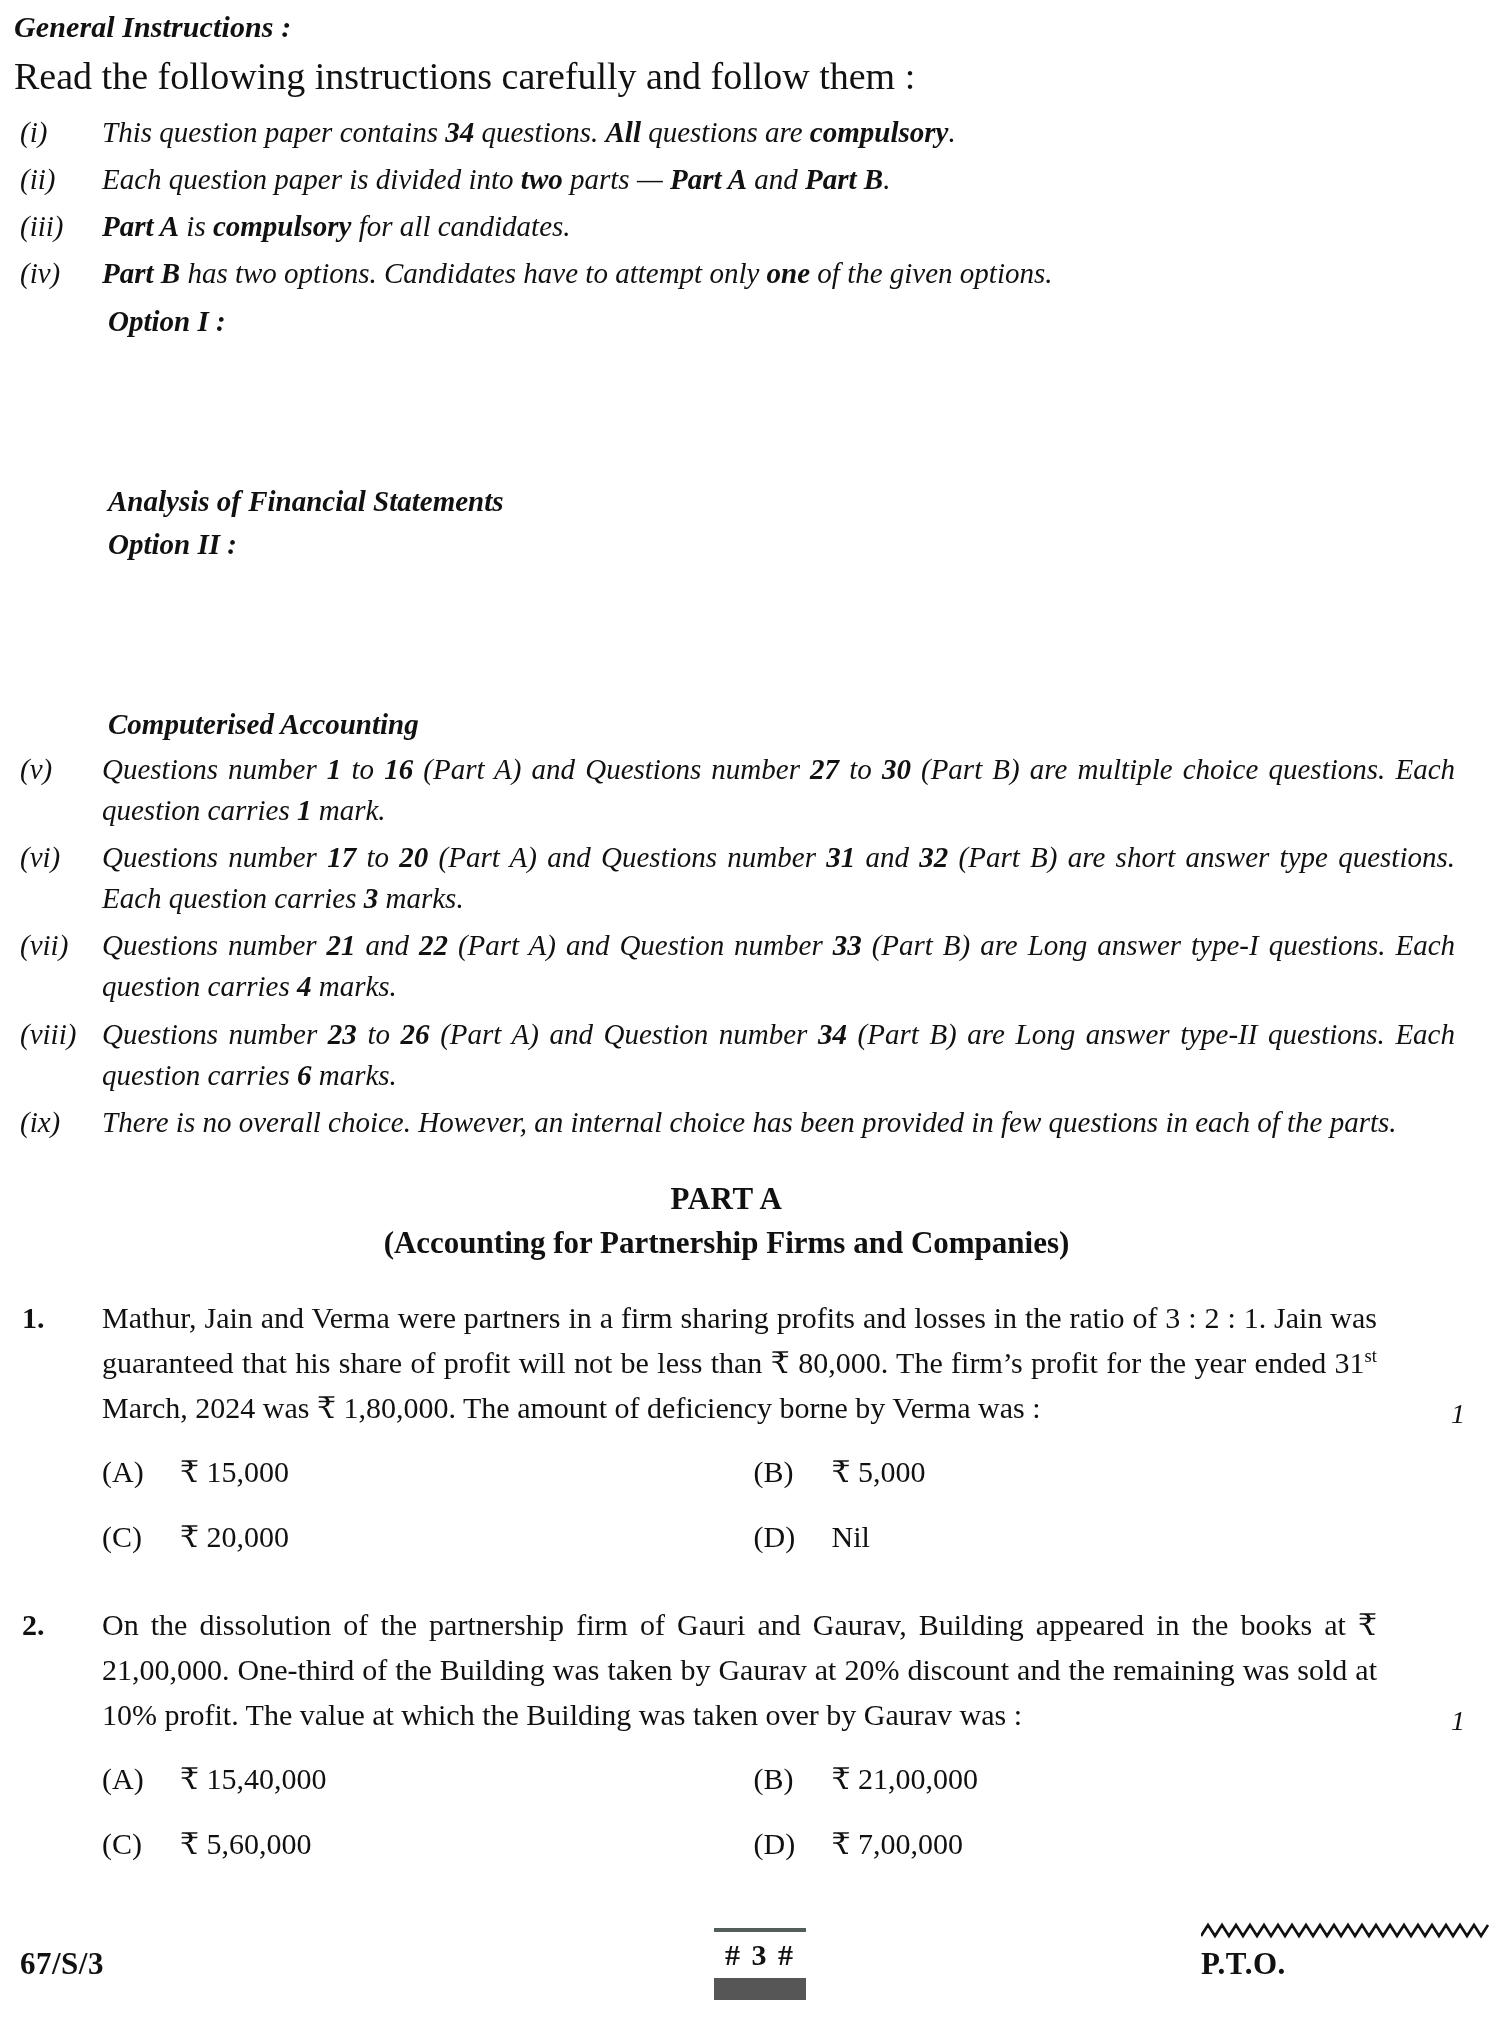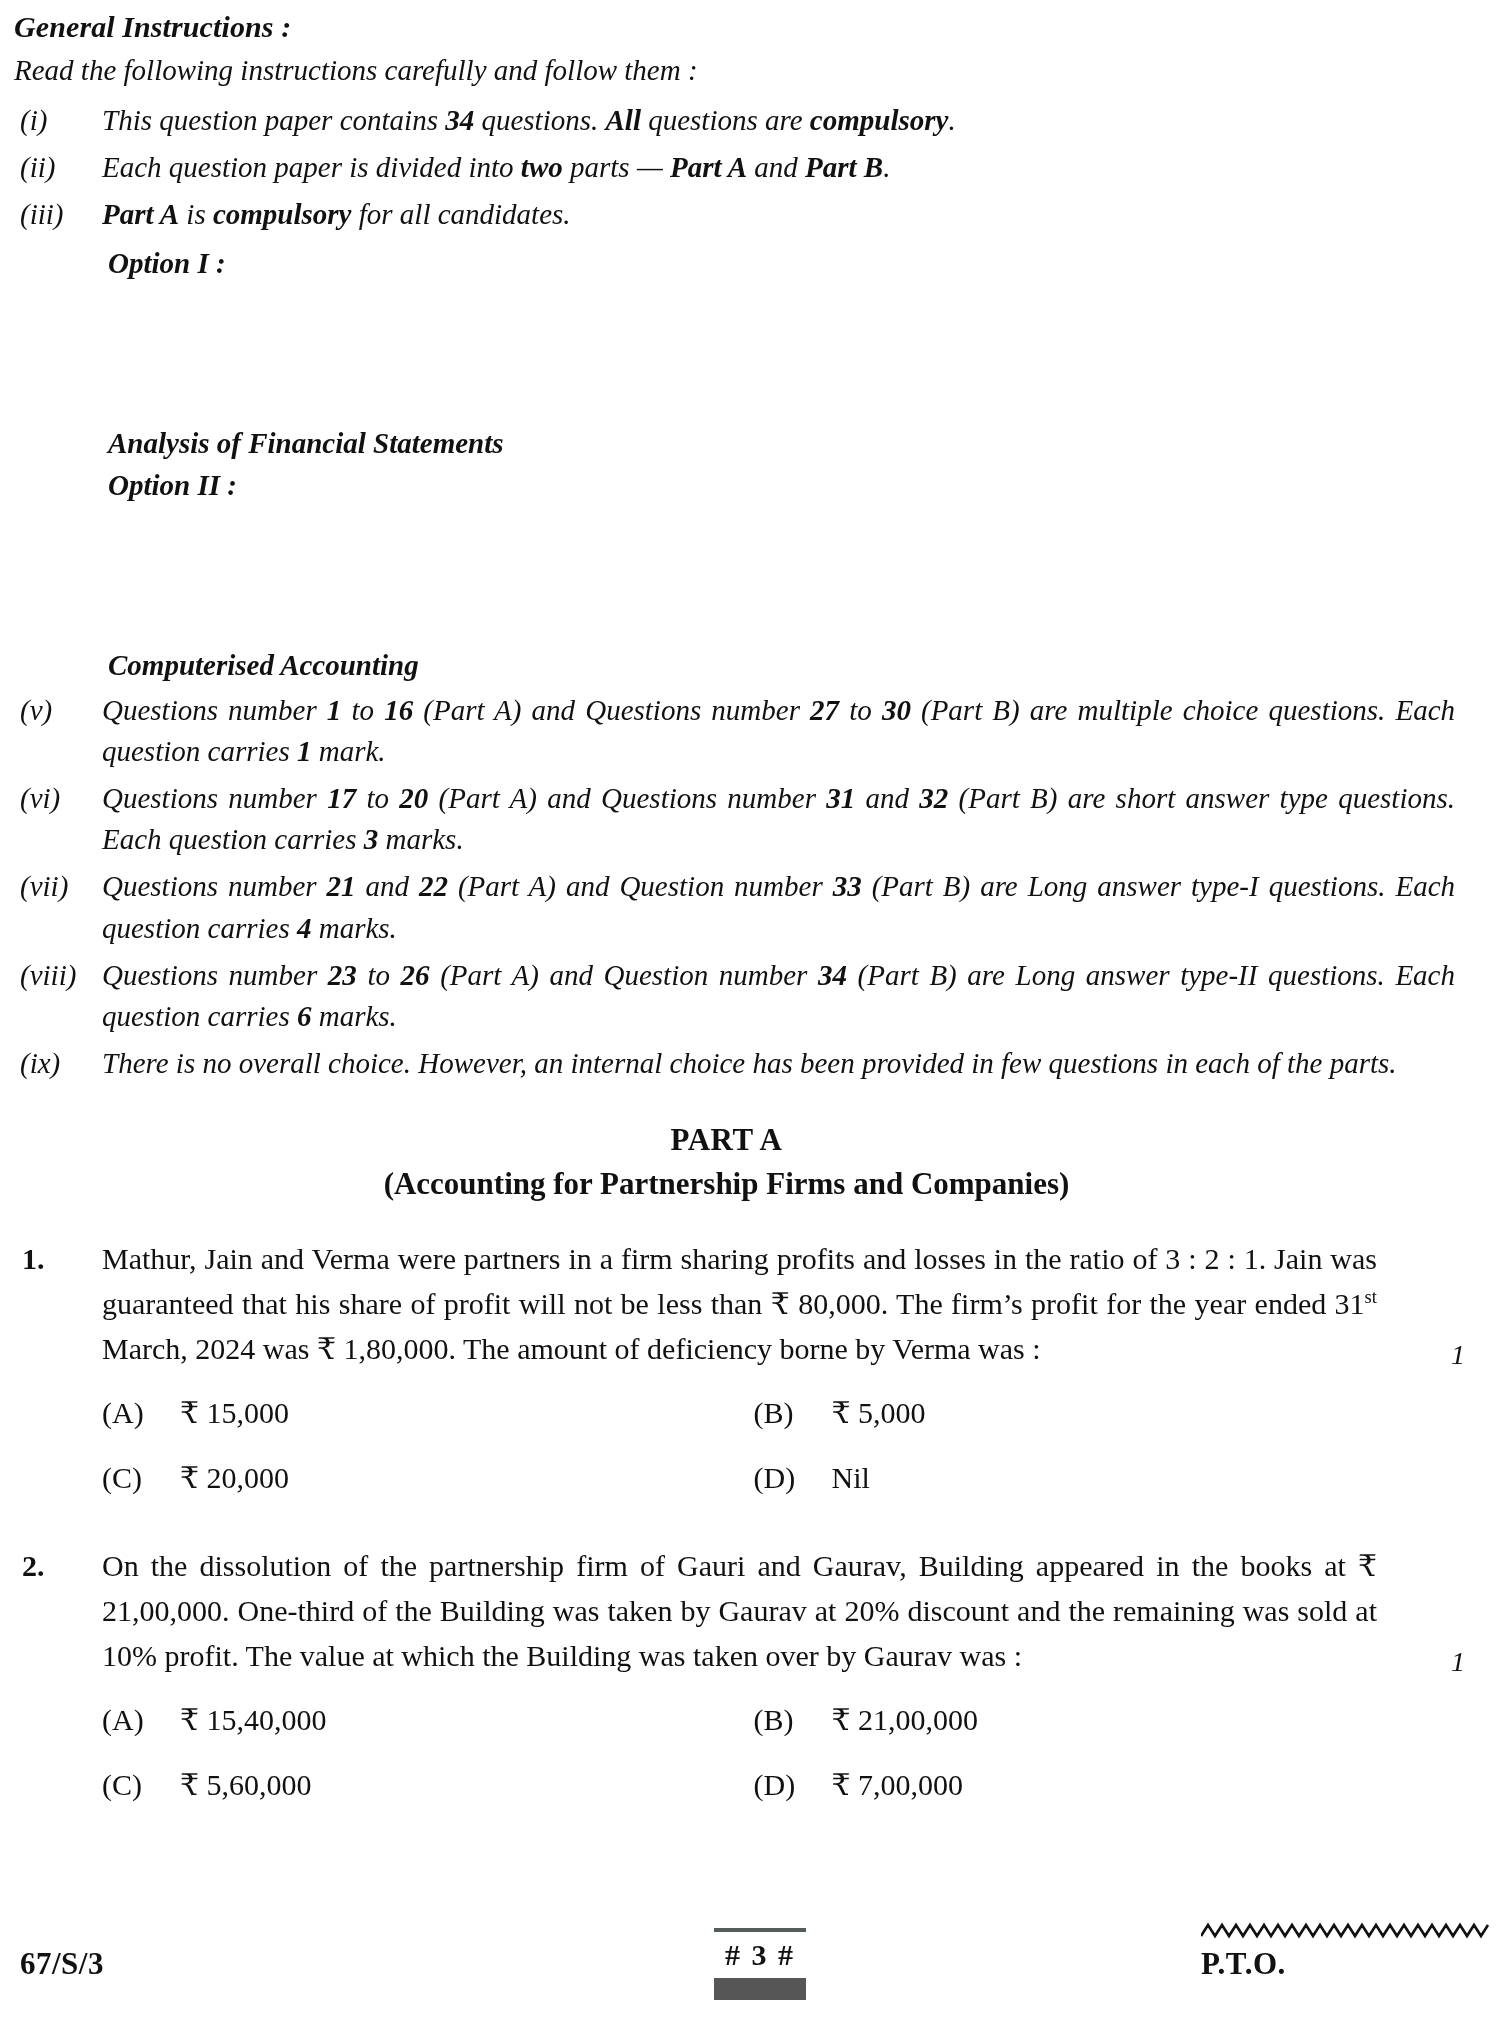--- a/index.html
+++ b/index.html
@@ -28,22 +28,21 @@
   
   .instr-head {
     font-style: italic;
     font-weight: bold;
     font-size: 30px;
     letter-spacing: 0.1px;
     margin: 0 0 6px 0;
     line-height: 1.28;
   }
   .instr-lead {
-    font-style: italic;
-    font-size: 29px;
+    font-size: 38px;
     margin: 0 0 10px 0;
     line-height: 1.3;
   }
 
   .instr-list {
     margin: 0;
     padding: 0;
     list-style: none;
   }
   .instr-item {
@@ -234,20 +233,24 @@
           <div class="instr-num">(i)</div>
           <div class="instr-text"><span>This question paper contains </span><b>34</b><span> questions. </span><b>All</b><span> questions are </span><b>compulsory</b><span>.</span></div>
         </div>
         <div class="instr-item">
           <div class="instr-num">(ii)</div>
           <div class="instr-text"><span>Each question paper is divided into </span><b>two</b><span> parts — </span><b>Part A</b><span> and </span><b>Part B</b><span>.</span></div>
         </div>
         <div class="instr-item">
           <div class="instr-num">(iii)</div>
           <div class="instr-text"><b>Part A</b><span> is </span><b>compulsory</b><span> for all candidates.</span></div>
+        </div>
+        <div class="instr-item">
+          <div class="instr-num">(iv)</div>
+          <div class="instr-text"><b>Part B</b><span> has two options. Candidates have to attempt only </span><b>one</b><span> of the given options.</span></div>
         </div>
         <div class="opt-lines">
           <div class="opt-line">
             <div class="opt-key">Option I :</div>
             <div class="opt-val">Analysis of Financial Statements</div>
           </div>
           <div class="opt-line">
             <div class="opt-key">Option II :</div>
             <div class="opt-val">Computerised Accounting</div>
           </div>

